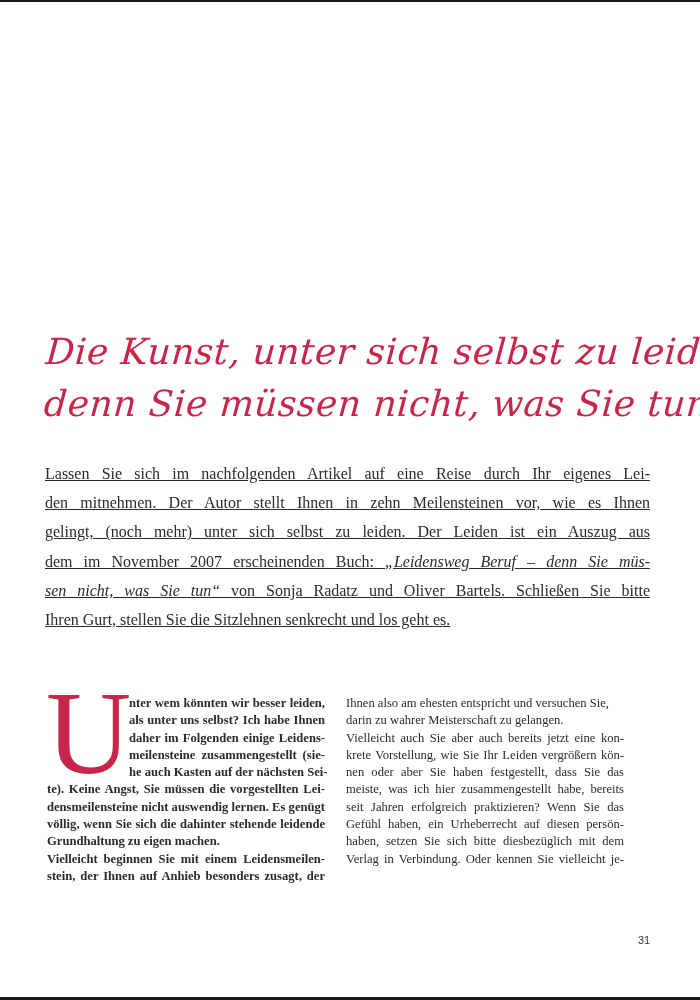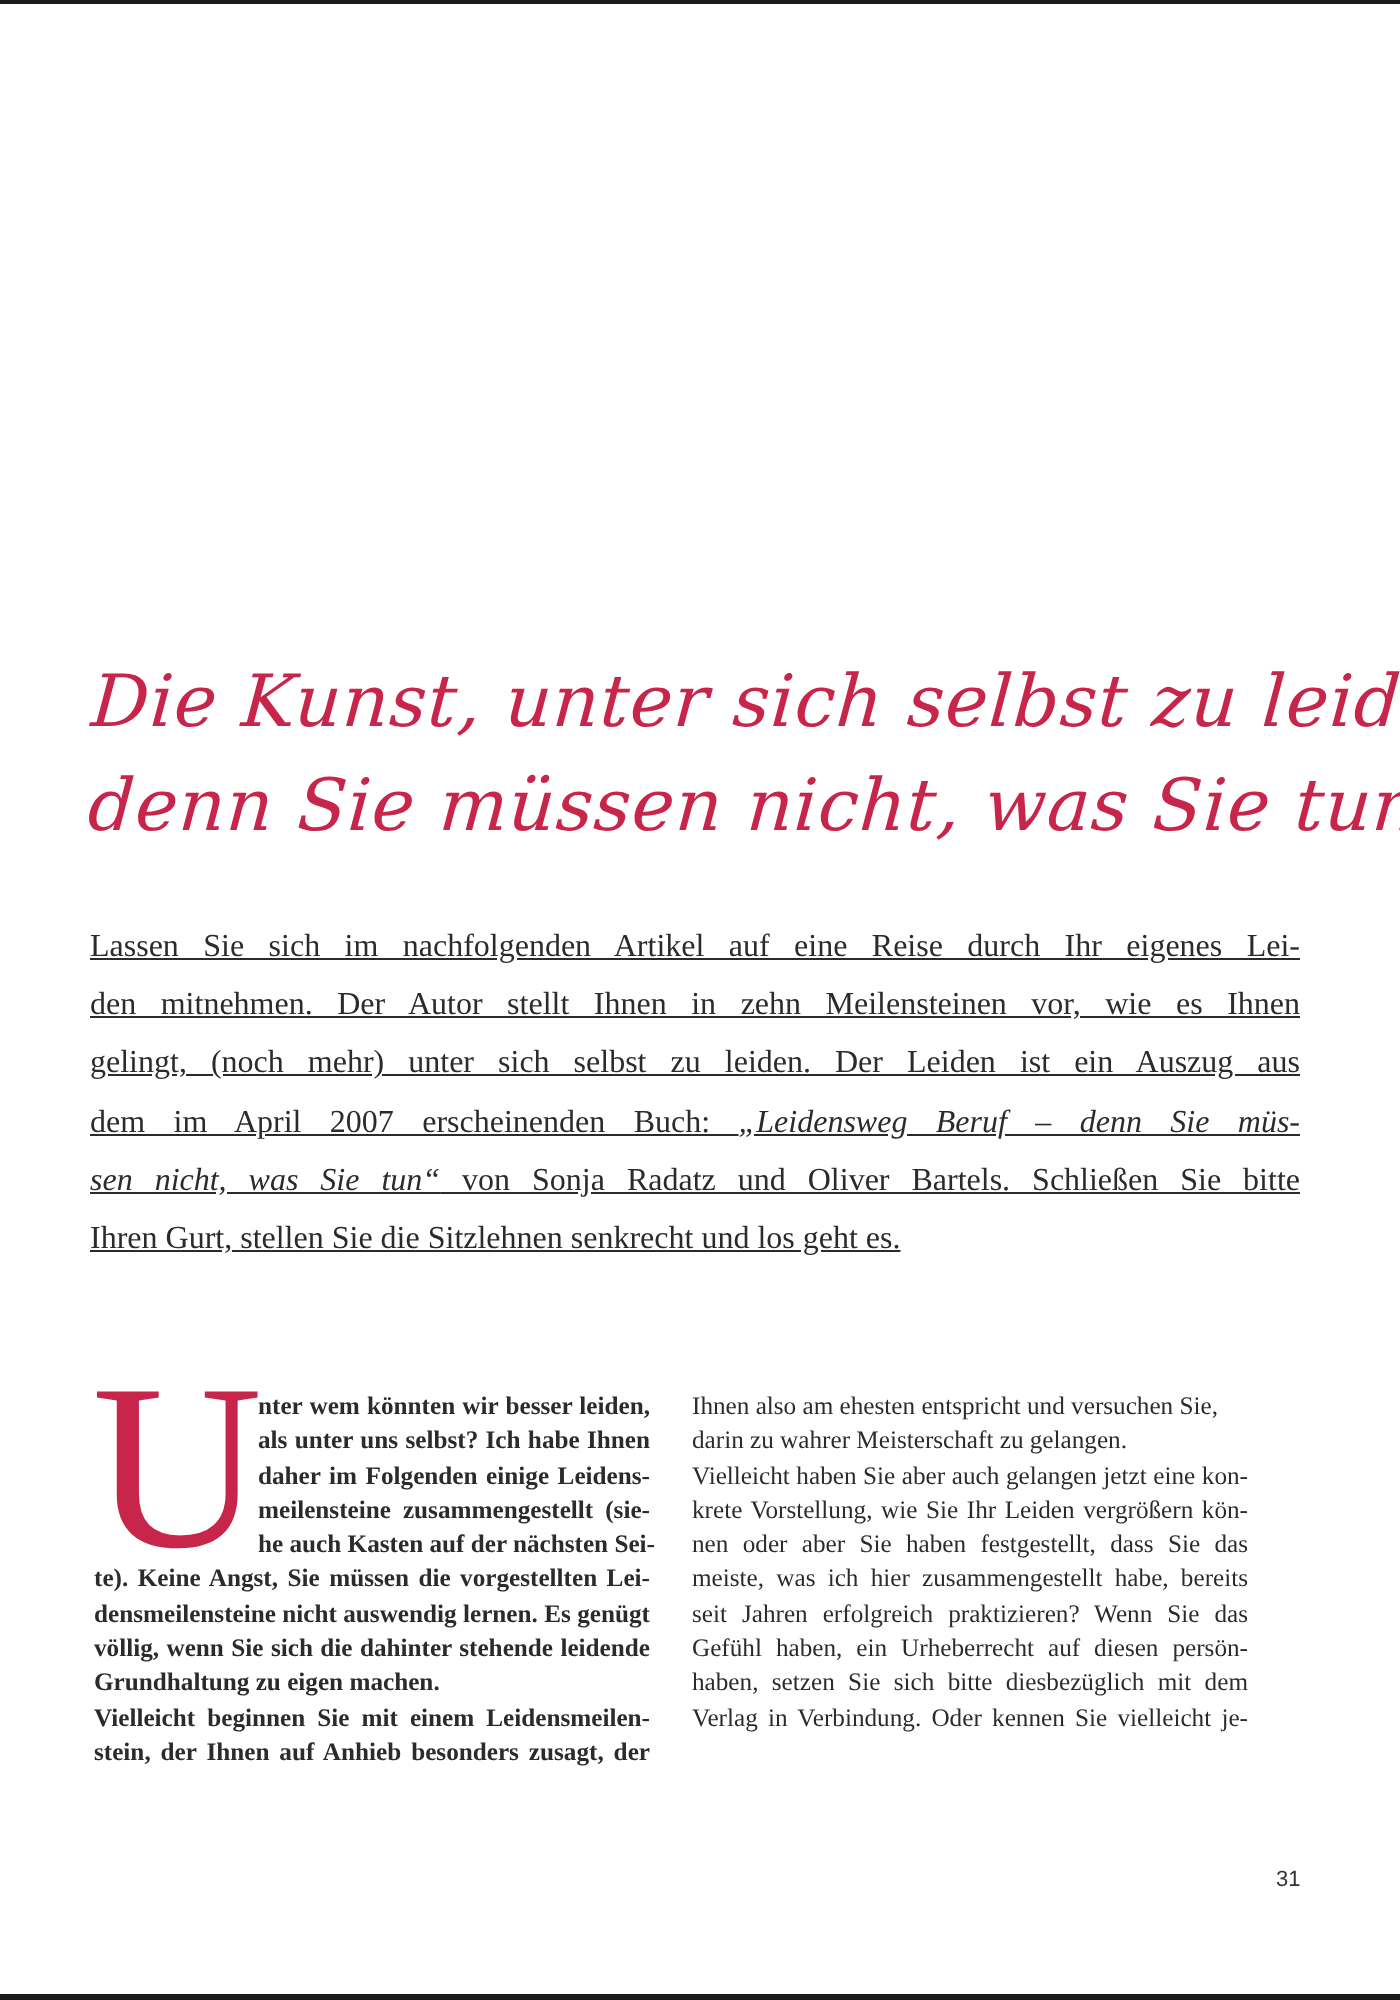--- a/index.html
+++ b/index.html
@@ -57,21 +57,21 @@
 
 <div class="title">
   <div>Die Kunst, unter sich selbst zu leiden –</div>
   <div style="padding-left:2px;">denn Sie müssen nicht, was Sie tun!</div>
 </div>
 
 <div class="intro">
   <span class="line">Lassen Sie sich im nachfolgenden Artikel auf eine Reise durch Ihr eigenes Lei-</span>
   <span class="line">den mitnehmen. Der Autor stellt Ihnen in zehn Meilensteinen vor, wie es Ihnen</span>
   <span class="line">gelingt, (noch mehr) unter sich selbst zu leiden. Der Leiden ist ein Auszug aus</span>
-  <span class="line"><span>dem im April 2007 erscheinenden Buch: </span><em>„Leidensweg Beruf – denn Sie müs-</em></span>
+  <span class="line"><span>dem im November 2007 erscheinenden Buch: </span><em>„Leidensweg Beruf – denn Sie müs-</em></span>
   <span class="line"><em>sen nicht, was Sie tun“</em><span> von Sonja Radatz und Oliver Bartels. Schließen Sie bitte</span></span>
   <span class="line last">Ihren Gurt, stellen Sie die Sitzlehnen senkrecht und los geht es.</span>
 </div>
 
 <div class="dropcap">U</div>
 
 <div class="col left">
   <span class="line indent">nter wem könnten wir besser leiden,</span>
   <span class="line indent">als unter uns selbst? Ich habe Ihnen</span>
   <span class="line indent">daher im Folgenden einige Leidens-</span>
@@ -81,21 +81,21 @@
   <span class="line">densmeilensteine nicht auswendig lernen. Es genügt</span>
   <span class="line">völlig, wenn Sie sich die dahinter stehende leidende</span>
   <span class="line last">Grundhaltung zu eigen machen.</span>
   <span class="line">Vielleicht beginnen Sie mit einem Leidensmeilen-</span>
   <span class="line">stein, der Ihnen auf Anhieb besonders zusagt, der</span>
 </div>
 
 <div class="col right">
   <span class="line last">Ihnen also am ehesten entspricht und versuchen Sie,</span>
   <span class="line last">darin zu wahrer Meisterschaft zu gelangen.</span>
-  <span class="line">Vielleicht haben Sie aber auch gelangen jetzt eine kon-</span>
+  <span class="line">Vielleicht auch Sie aber auch bereits jetzt eine kon-</span>
   <span class="line">krete Vorstellung, wie Sie Ihr Leiden vergrößern kön-</span>
   <span class="line">nen oder aber Sie haben festgestellt, dass Sie das</span>
   <span class="line">meiste, was ich hier zusammengestellt habe, bereits</span>
   <span class="line">seit Jahren erfolgreich praktizieren? Wenn Sie das</span>
   <span class="line">Gefühl haben, ein Urheberrecht auf diesen persön-</span>
   <span class="line">haben, setzen Sie sich bitte diesbezüglich mit dem</span>
   <span class="line">Verlag in Verbindung. Oder kennen Sie vielleicht je-</span>
 </div>
 
 <div class="pagenum">31</div>

